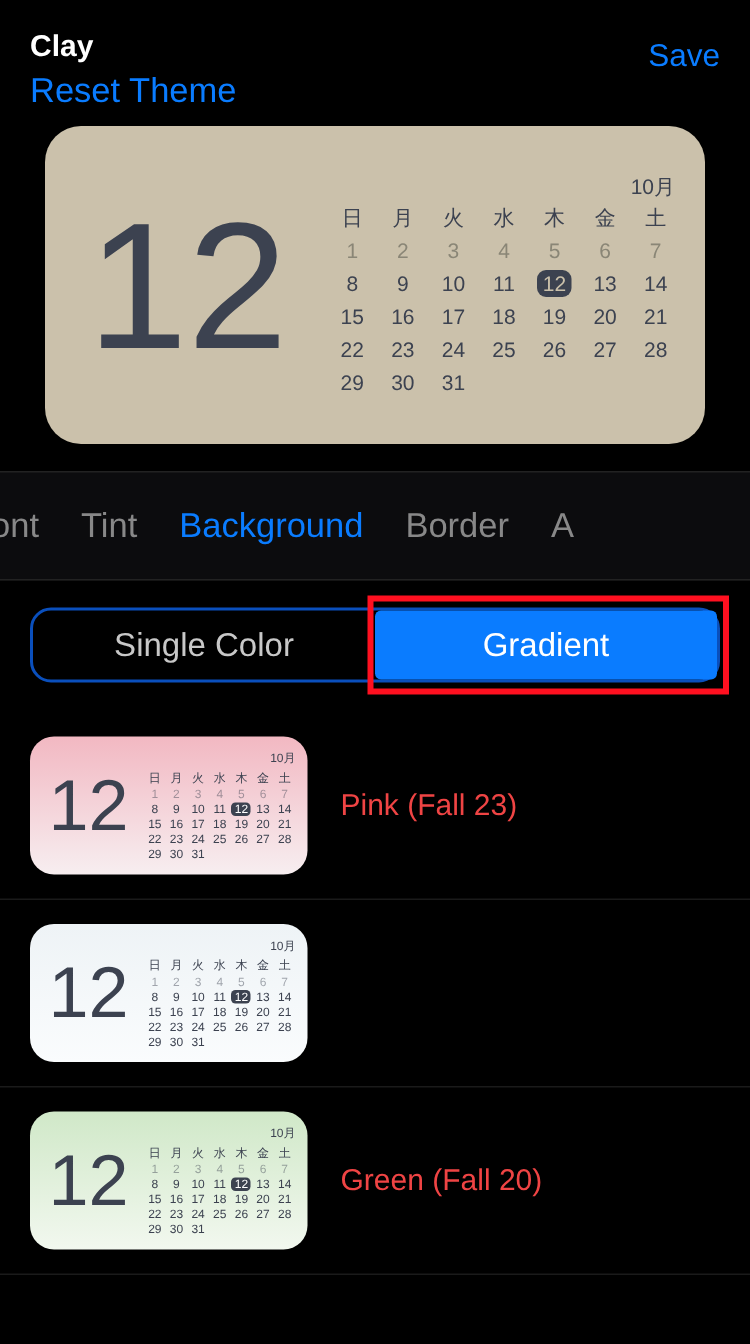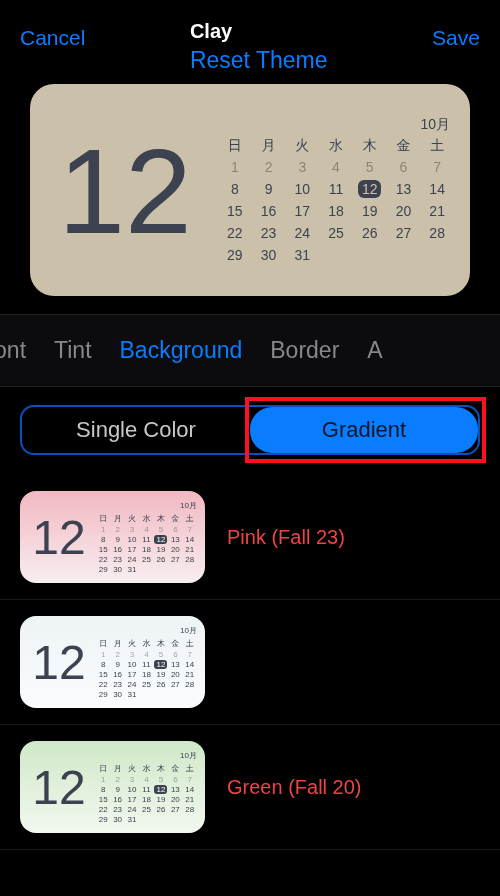--- a/index.html
+++ b/index.html
@@ -109,25 +109,25 @@
     position: relative;
     height: 50px;
   }
   .seg-btn {
     flex: 1;
     display: flex;
     align-items: center;
     justify-content: center;
     font-size: 22px;
     color: #c8c8c8;
-    border-radius: 22px;
+    border-radius: 4px;
   }
   .seg-btn.active {
     background: #0a7cff;
-    color: #0f172a;
+    color: #ffffff;
     position: relative;
   }
   .highlight-box {
     position: absolute;
     border: 4px solid #ff1020;
     top: -10px;
     bottom: -10px;
     left: 49%;
     right: -8px;
     pointer-events: none;
@@ -166,21 +166,20 @@
 
   .bg-clay { background: #cbc1ab; }
   .bg-pink { background: linear-gradient(180deg, #f2b8c2 0%, #f7eef0 100%); }
   .bg-blue { background: linear-gradient(180deg, #eef3f6 0%, #fafcfd 100%); }
   .bg-green{ background: linear-gradient(180deg, #d0e8c8 0%, #f2f8ef 100%); }
 </style>
 </head>
 <body>
 
 <div class="header">
-  <div class="hdr-left">Cancel</div>
   <div class="hdr-center">
     <div class="title">Clay</div>
     <div class="reset">Reset Theme</div>
   </div>
   <div class="hdr-right">Save</div>
 </div>
 
 <div class="preview-wrap">
   <div class="widget big bg-clay">
     <div class="big-day">12</div>

